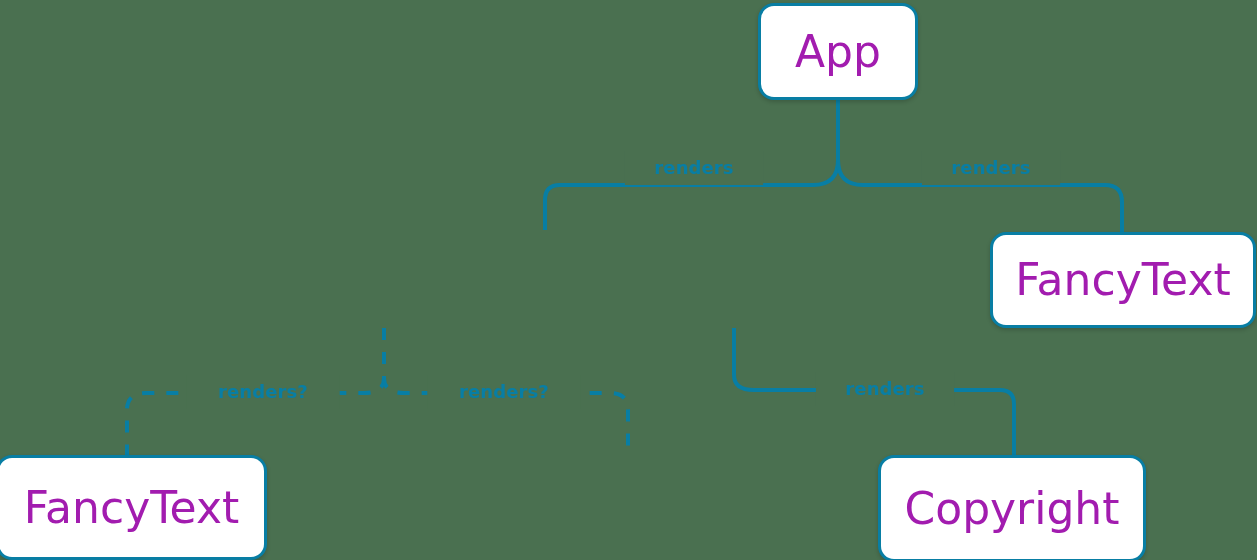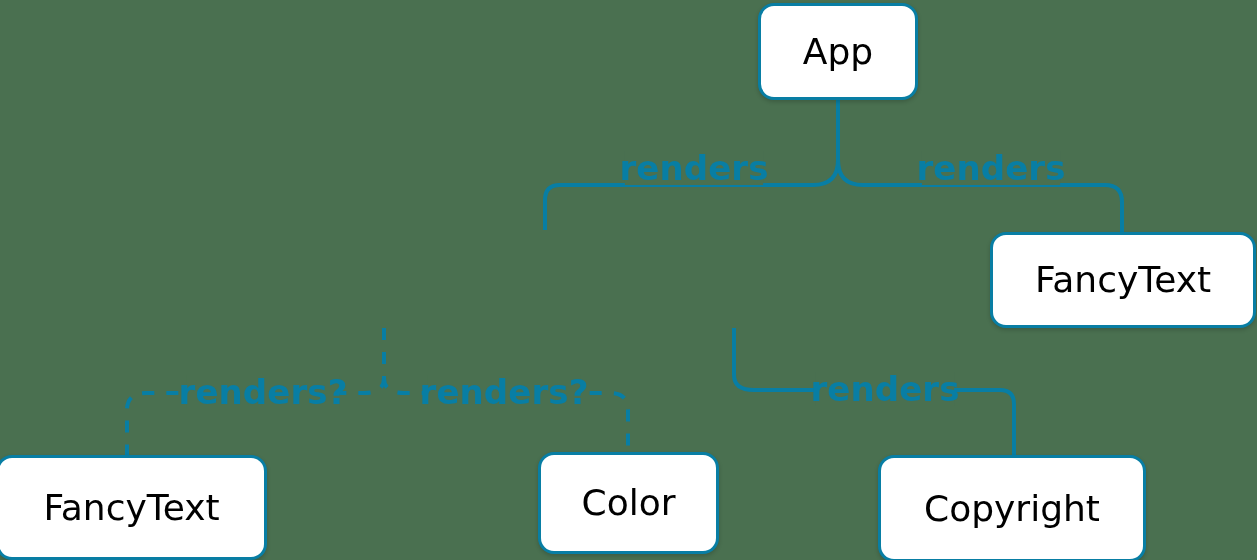--- a/index.html
+++ b/index.html
@@ -32,41 +32,41 @@
     stroke-linecap: butt;
   }
   .edge-line.dashed {
     stroke-dasharray: 12 12;
     stroke-linecap: butt;
   }
   .edge-label {
     position: absolute;
     transform: translate(-50%, -50%);
     color: #087ea4;
-    font-size: 34px;
+    font-size: 18px;
     font-weight: 700;
     letter-spacing: 0.1px;
     white-space: nowrap;
     line-height: 1;
     font-family: "DejaVu Sans", "Liberation Sans", sans-serif;
   }
   .node-box {
     position: absolute;
     box-sizing: border-box;
     background: #ffffff;
     border: 3px solid #087ea4;
     border-radius: 16px;
     display: flex;
     align-items: center;
     justify-content: center;
     box-shadow: 0 2px 4px rgba(0,0,0,0.18);
   }
   .node-label {
-    color: #000000;
-    font-size: 36px;
+    color: #a21caf;
+    font-size: 44px;
     font-weight: 400;
     line-height: 1;
     white-space: nowrap;
     font-family: "DejaVu Sans", "Liberation Sans", sans-serif;
   }
 </style>
 </head>
 <body>
 
 <div id="diagram-root">
@@ -105,21 +105,18 @@
 
 
   <div class="node-box" style="left:990px; top:232px; width:266px; height:96px;">
     <span class="node-label">FancyText</span>
   </div>
 
   <div class="node-box" style="left:-4px; top:455px; width:271px; height:105px;">
     <span class="node-label">FancyText</span>
   </div>
 
-  <div class="node-box" style="left:538px; top:452px; width:181px; height:102px;">
-    <span class="node-label">Color</span>
-  </div>
 
   <div class="node-box" style="left:878px; top:455px; width:268px; height:107px;">
     <span class="node-label">Copyright</span>
   </div>
 
 </div>
 
 </body></html>

